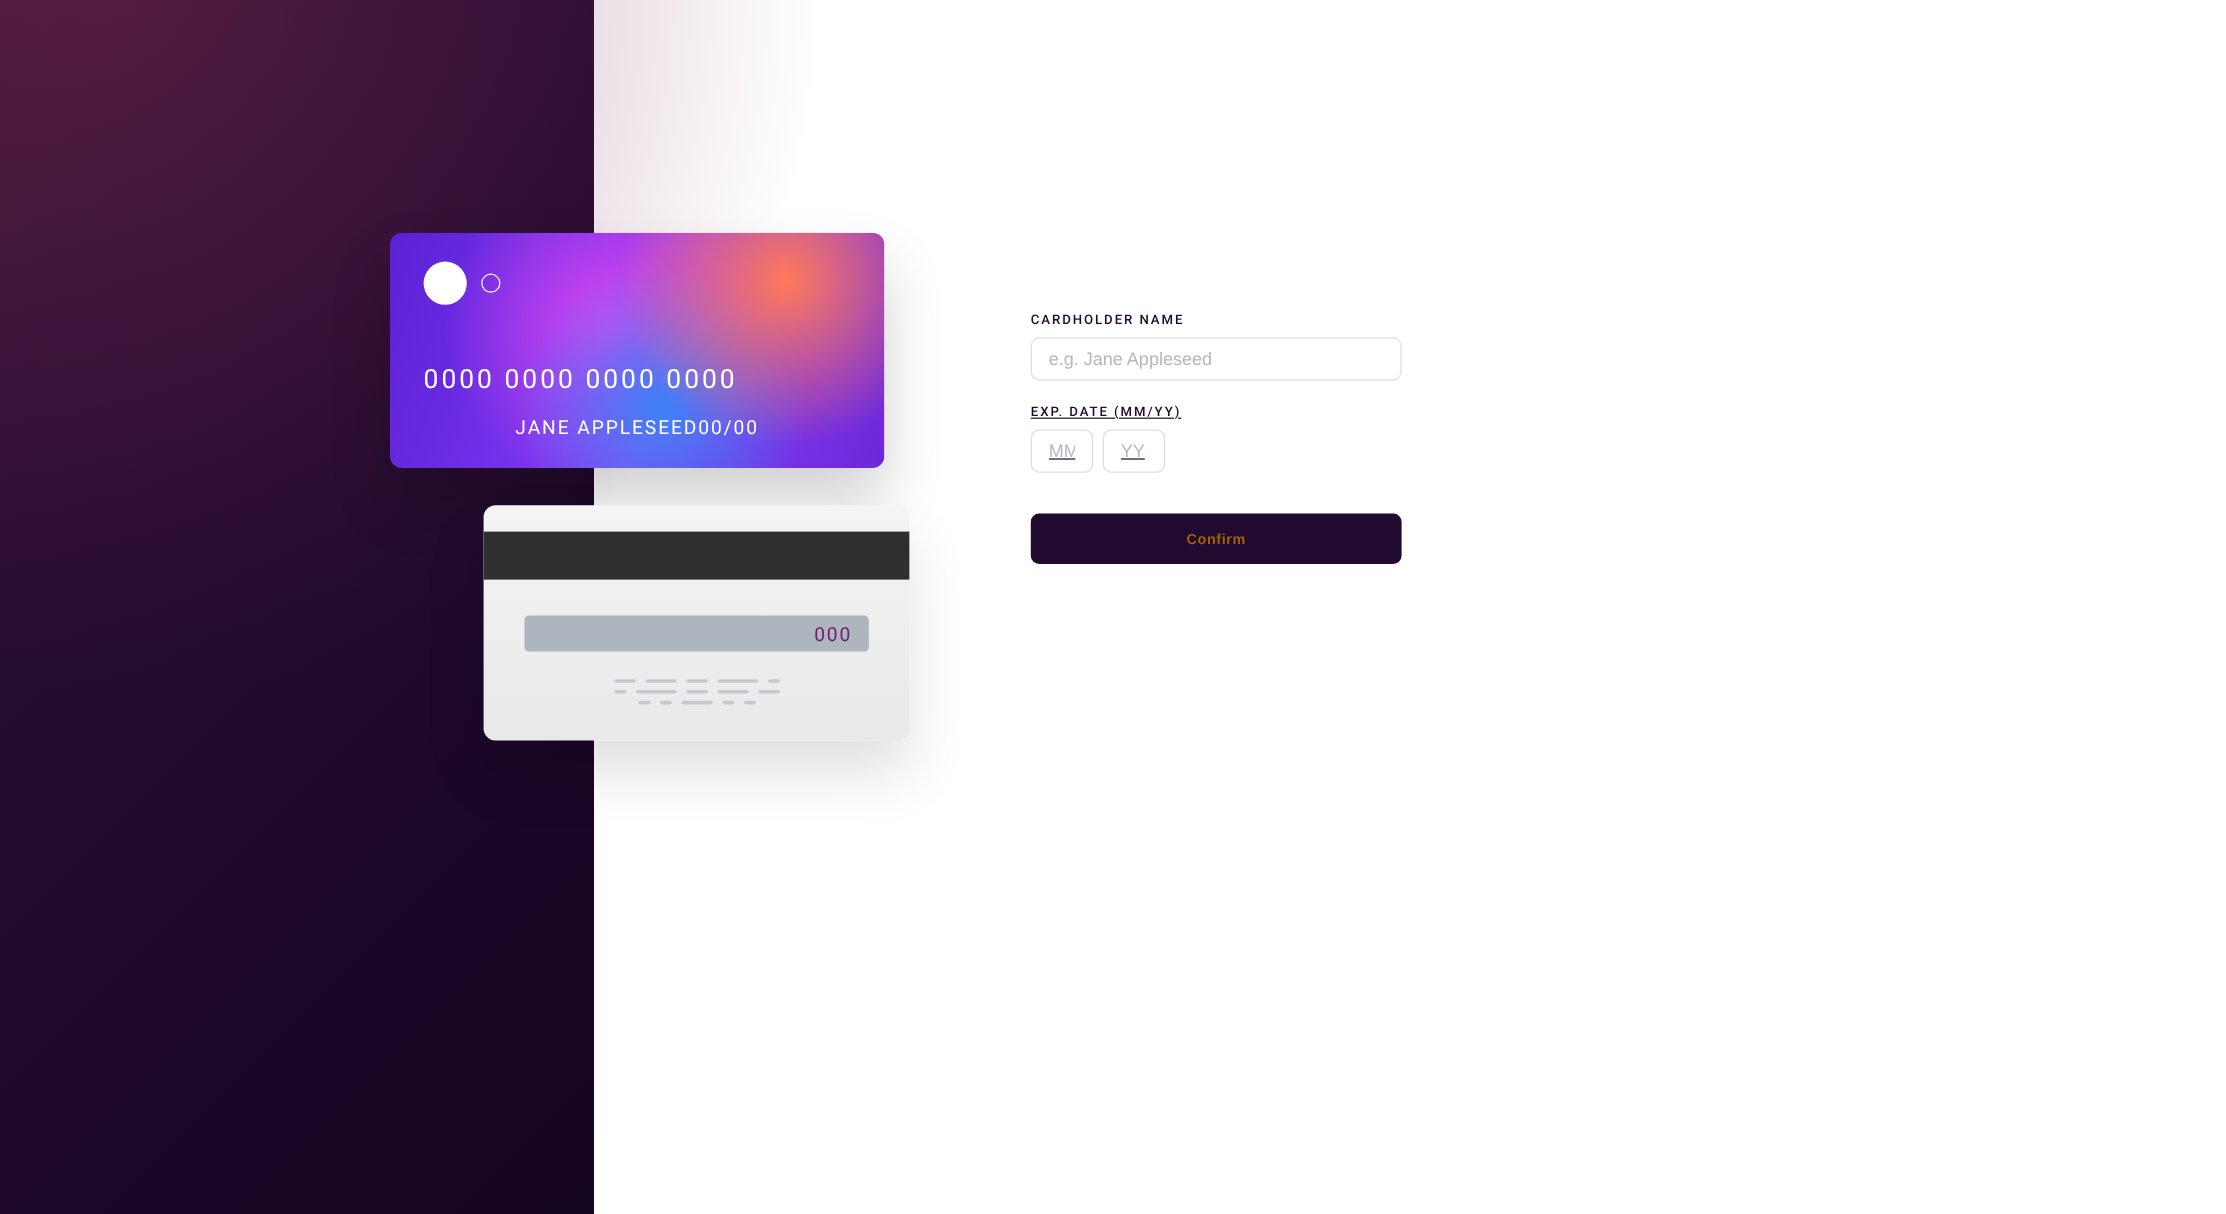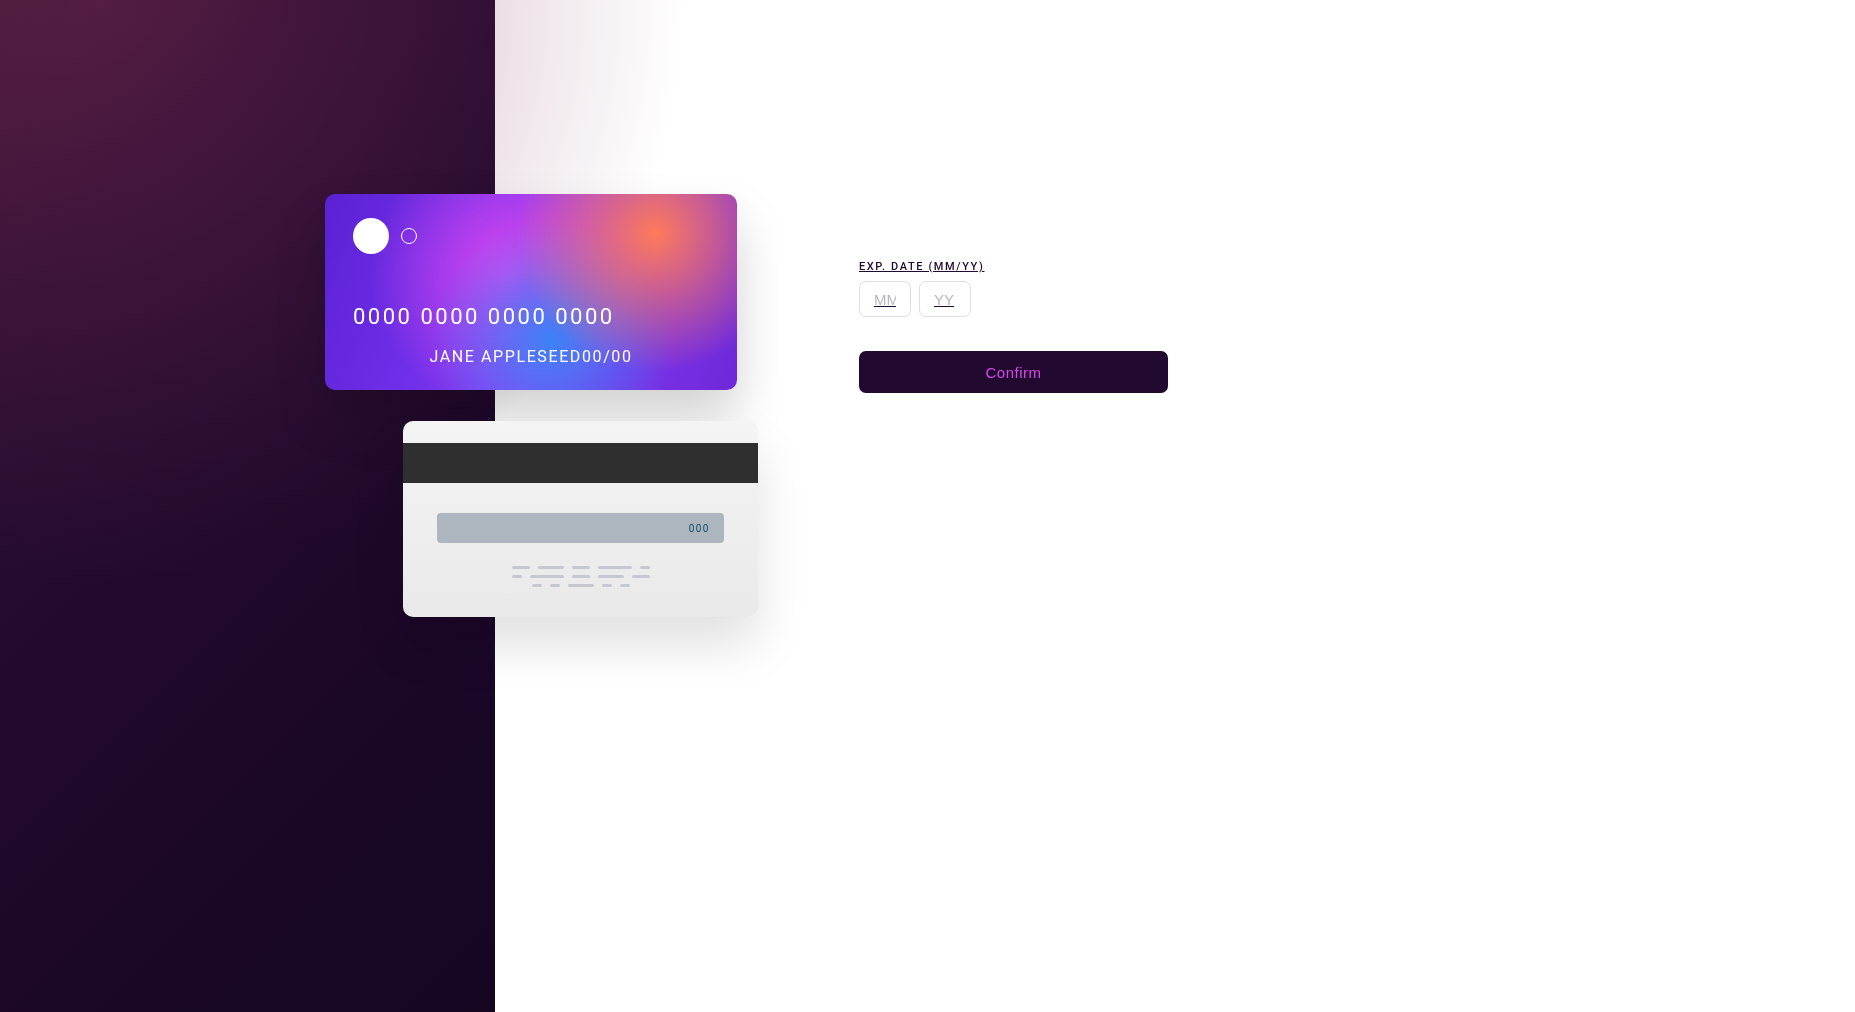--- a/index.html
+++ b/index.html
@@ -98,22 +98,22 @@
   }
   .sig-strip {
     position: absolute;
     top: 92px; left: 34px; right: 34px; height: 30px;
     border-radius: 4px;
     background: #adb5be;
     display: flex; align-items: center; justify-content: flex-end;
     padding-right: 14px;
   }
   .cvc-display {
-    color: #0c4a6e;
-    font-size: 10px;
+    color: #701a75;
+    font-size: 16px;
     letter-spacing: 1.5px;
   }
   .back-marks {
     position: absolute;
     left: 0; right: 0; bottom: 30px;
     display: flex; flex-direction: column; align-items: center; gap: 6px;
   }
   .mark-row { display: flex; gap: 8px; }
   .dash { height: 3px; background: #c5c9cf; border-radius: 2px; }
   .d10 { width: 10px; } .d18 { width: 18px; } .d26 { width: 26px; } .d34 { width: 34px; }
@@ -154,24 +154,25 @@
   .cvc-col { flex: 1; }
   .exp-inputs { display: flex; gap: 8px; }
   .exp-inputs .input { width: 52px; text-align: left; }
   .submit {
     margin-top: 14px;
     width: 100%;
     height: 42px;
     border: none;
     border-radius: 7px;
     background: #21092F;
-    color: #d946ef;
-    font-size: 15px;
+    color: #a16207;
+    font-size: 12px;
     letter-spacing: 0.5px;
     cursor: pointer;
+    font-weight: bold;
   }
 </style>
 </head>
 <body>
 
 <div class="viewport">
   <div class="bg-left"></div>
 
   <div class="card-front">
     <div class="card-logo">
@@ -209,20 +210,24 @@
         <span class="dash d10"></span>
           <span class="dash d10"></span>
           <span class="dash d26"></span>
           <span class="dash d10"></span>
           <span class="dash d10"></span>
       </div>
     </div>
   </div>
 
   <form class="form">
+    <div class="field">
+      <label class="label">Cardholder Name</label>
+      <input class="input" type="text" placeholder="e.g. Jane Appleseed" style="">
+    </div>
 
 
     <div class="field row">
       <div class="exp-col">
         <label class="label">Exp. Date (MM/YY)</label>
         <div class="exp-inputs">
           <input class="input" type="text" placeholder="MM" style="">
           <input class="input" type="text" placeholder="YY" style="">
         </div>
       </div>

